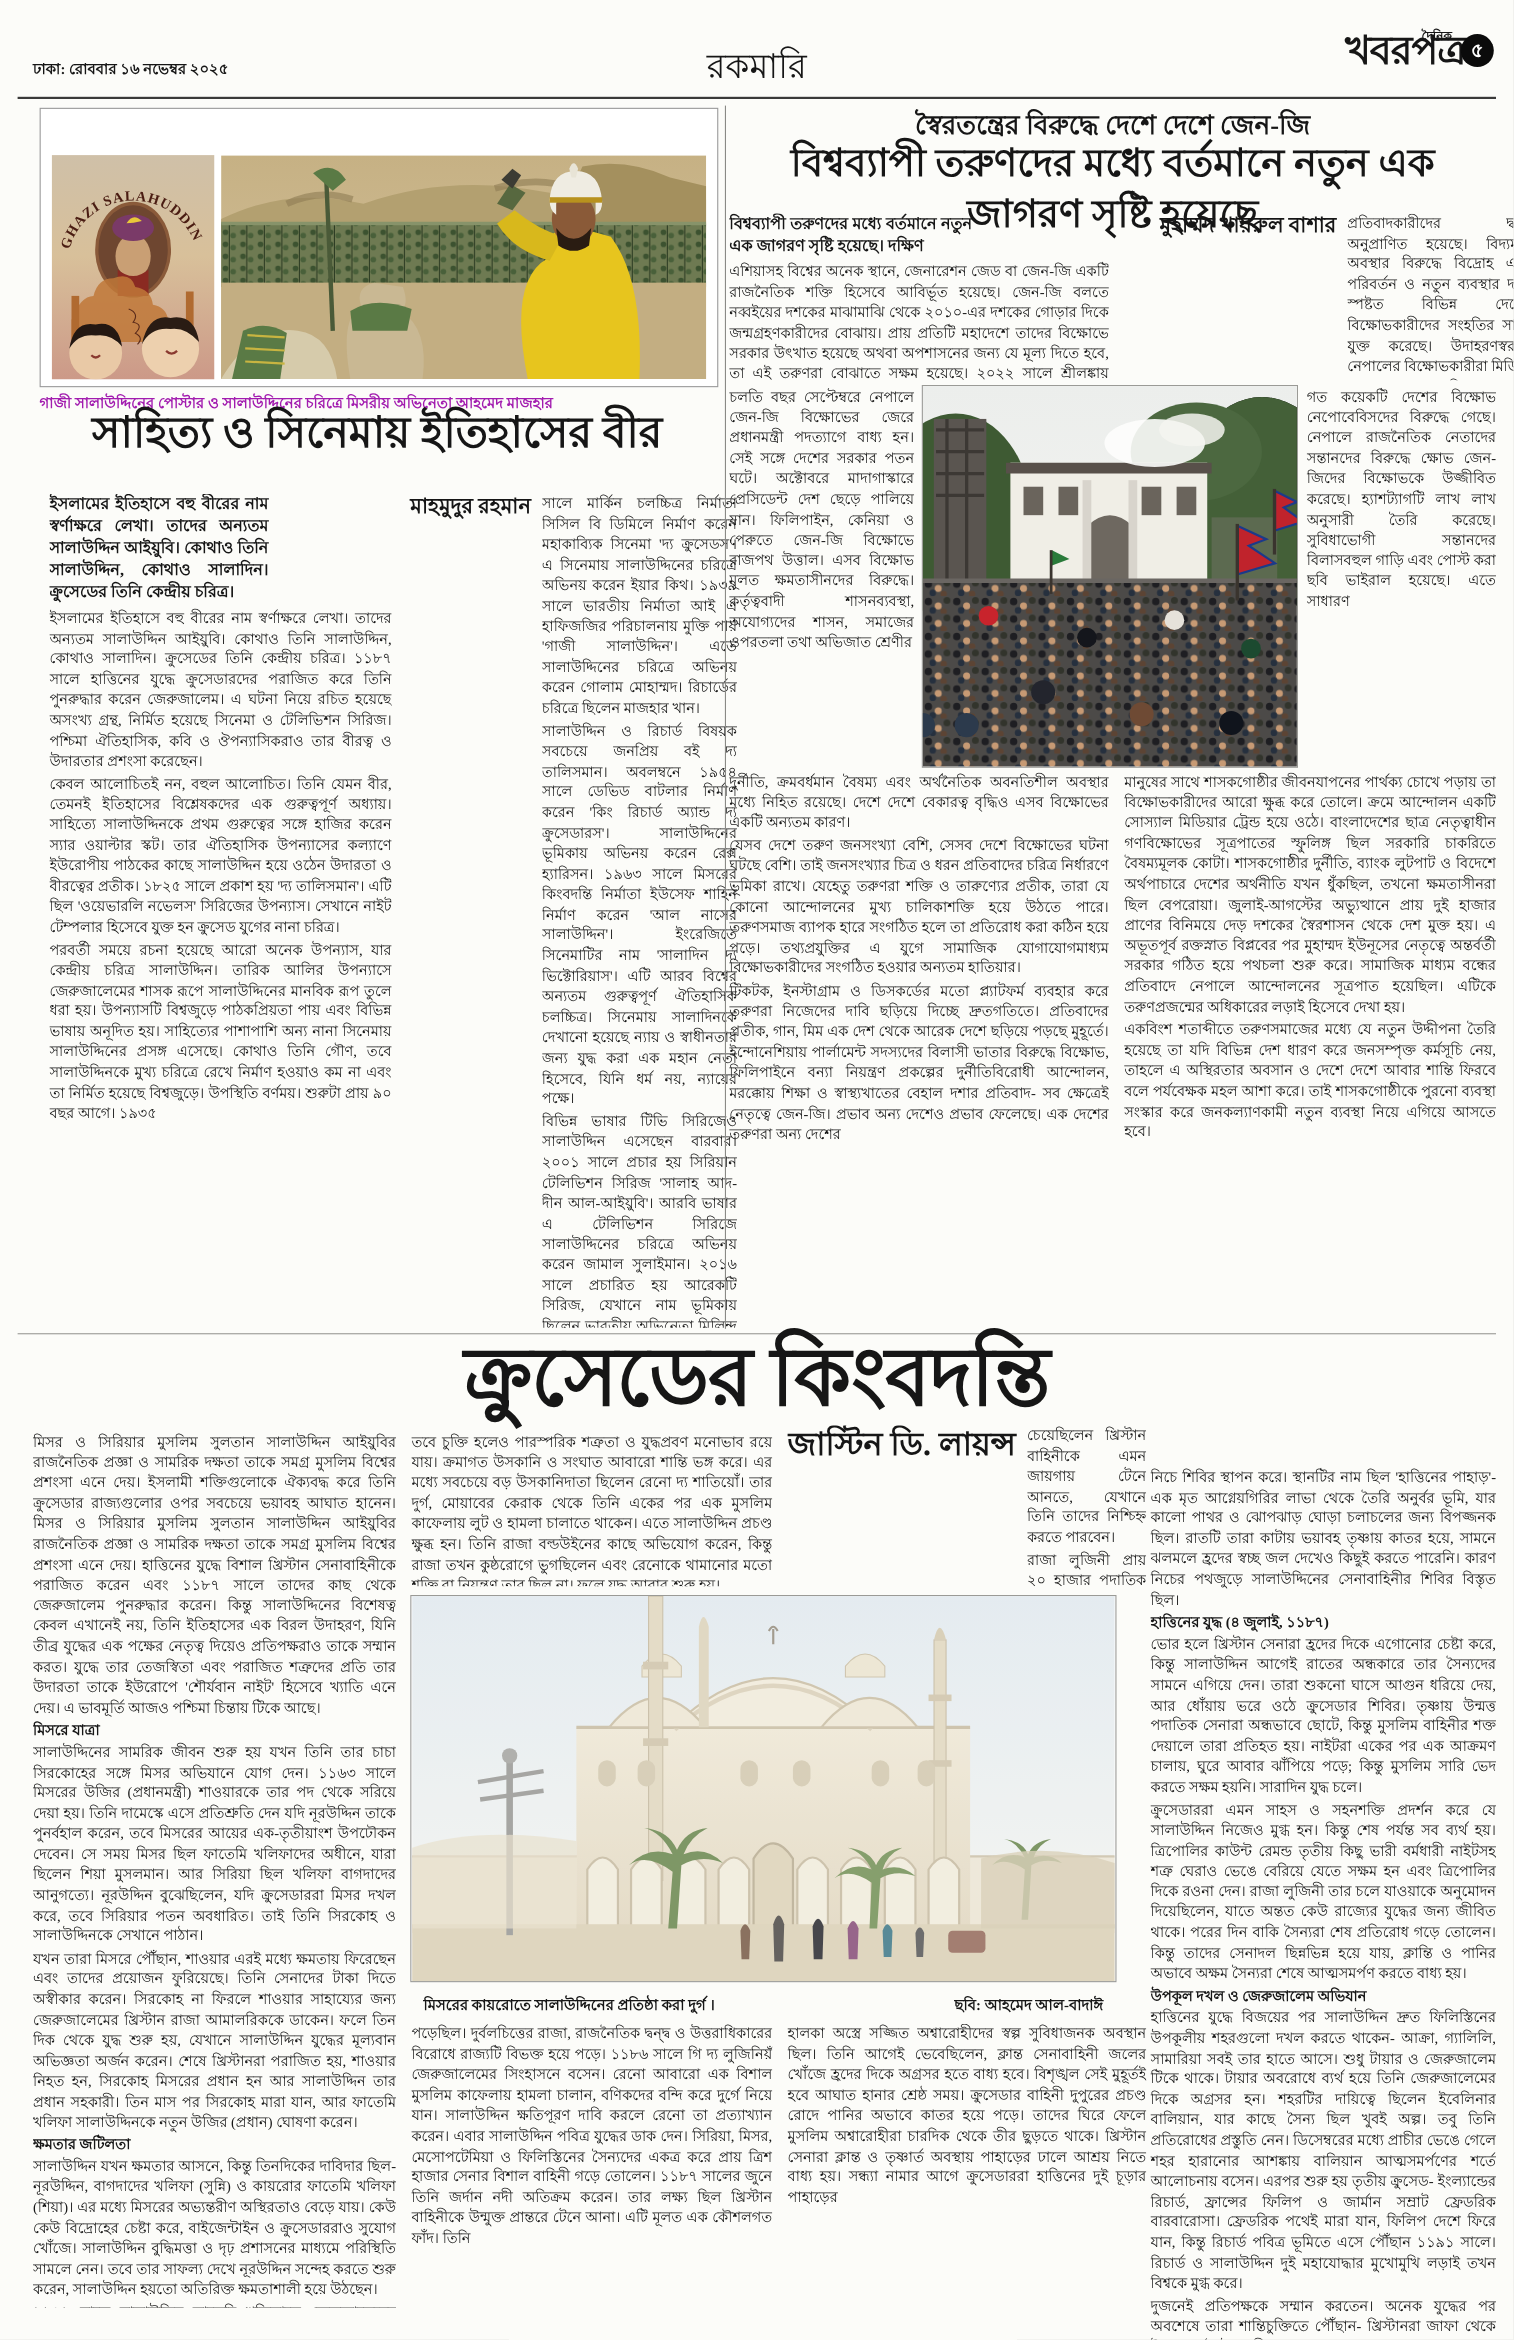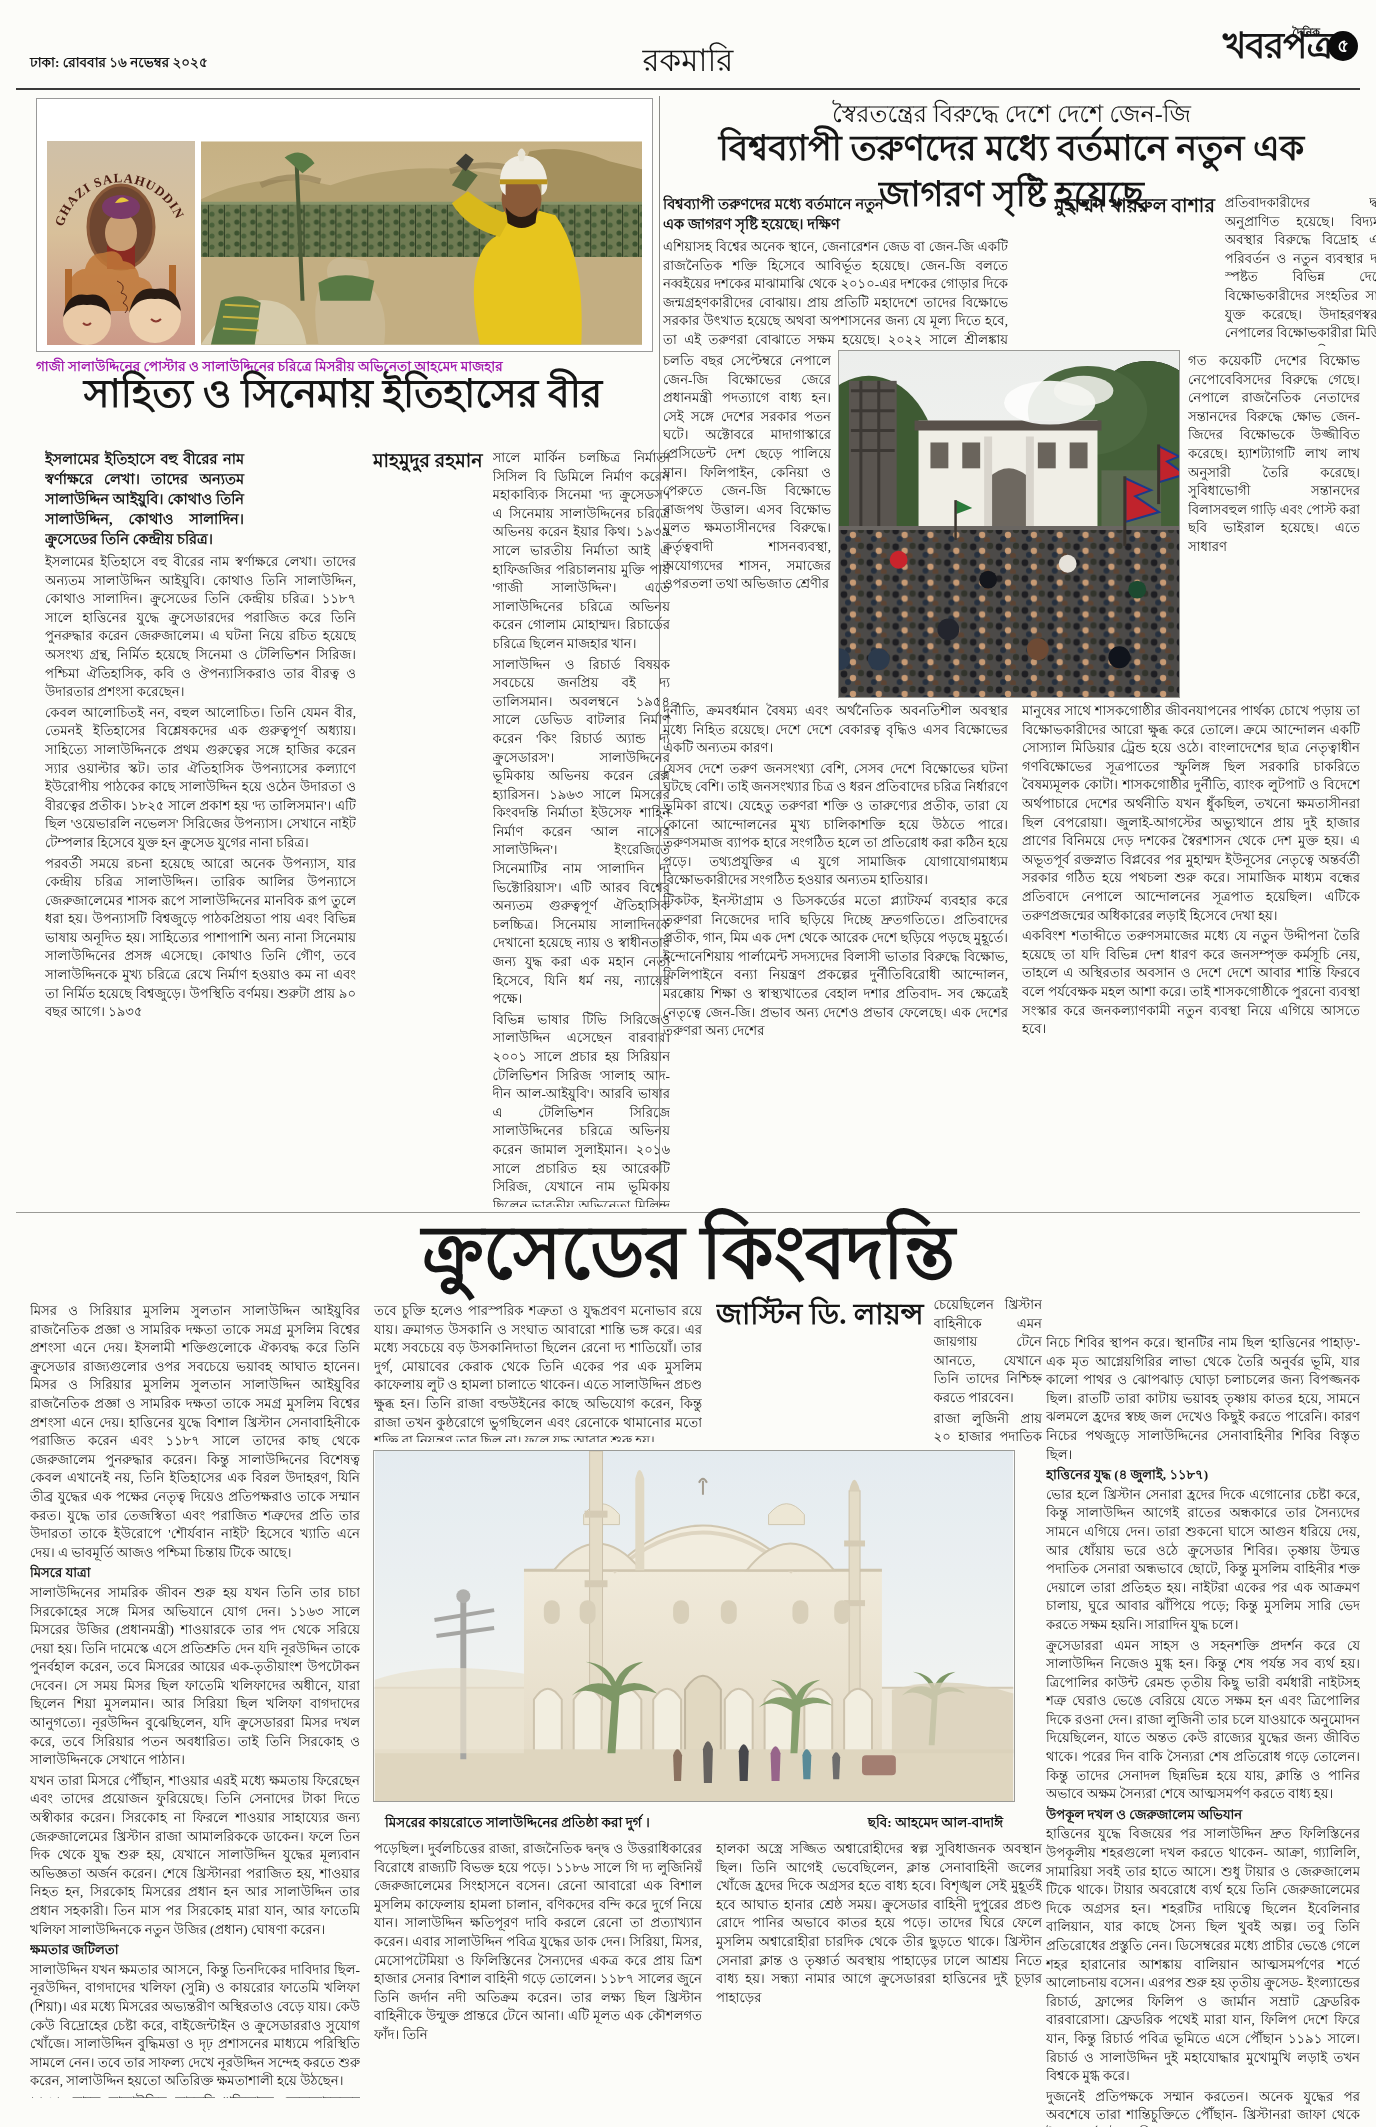--- a/index.html
+++ b/index.html
@@ -12,21 +12,21 @@
   .masthead{right:18px;top:28px;text-align:right;}
   .masthead .pre{position:absolute;right:38px;top:-4px;font-size:11px;font-weight:bold;}
   .masthead .word{font-size:36px;font-weight:900;letter-spacing:-1px;line-height:1;}
   .pagenum{display:inline-block;width:30px;height:30px;border-radius:50%;background:#0b0b0b;color:#fff;
            font-size:18px;font-weight:bold;text-align:center;line-height:30px;vertical-align:6px;margin-left:-4px;}
   .rule-h{height:2px;background:#3a3a3a;}
   .rule-mid{height:1px;background:#9a9a96;}
   .rule-v{width:1px;background:#8a8a86;}
   
   .headline-1{left:30px;top:372px;width:626px;text-align:center;font-size:39px;font-weight:900;line-height:1.15;}
-  .kicker{left:663px;top:95px;width:697px;text-align:center;font-size:24px;font-weight:400;}
+  .kicker{left:663px;top:95px;width:697px;text-align:center;font-size:24px;font-weight:700;}
   .headline-2{left:663px;top:126px;width:697px;text-align:center;font-size:35px;font-weight:900;line-height:1.3;}
   .headline-3{left:50px;top:1216px;width:1276px;text-align:center;font-size:74px;font-weight:900;line-height:1;letter-spacing:-1px;}
   
   .photo-frame{left:36px;top:98px;width:617px;height:254px;border:1px solid #999;background:#fff;
                display:flex;gap:6px;padding:42px 10px 8px 10px;box-sizing:border-box;}
   .caption{font-size:13.5px;font-weight:bold;color:#a21caf;}
   .cap-lit{left:36px;top:356px;width:617px;}
   .photo-border{border:1px solid #9a9a96;box-sizing:border-box;background:#fff;}
   
   .col{font-size:13.2px;line-height:18.6px;text-align:justify;overflow:hidden;}

